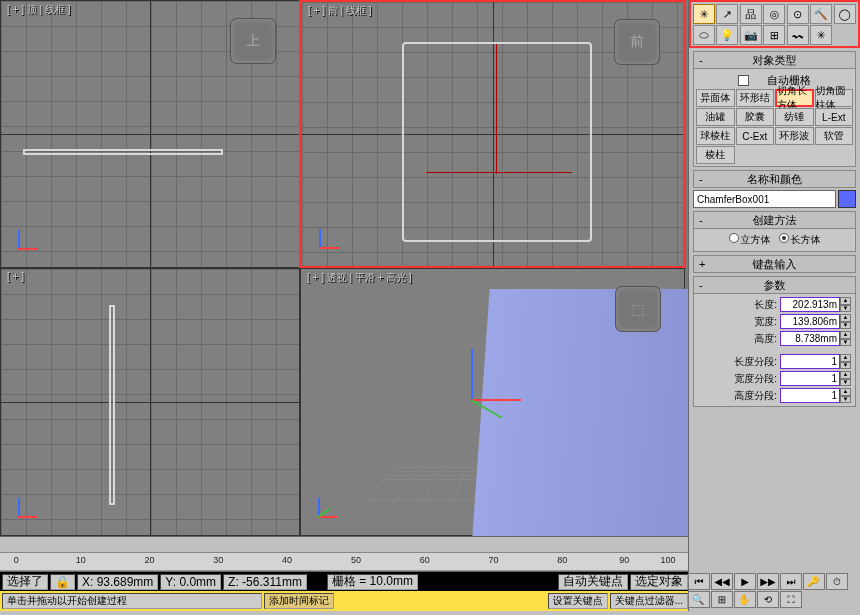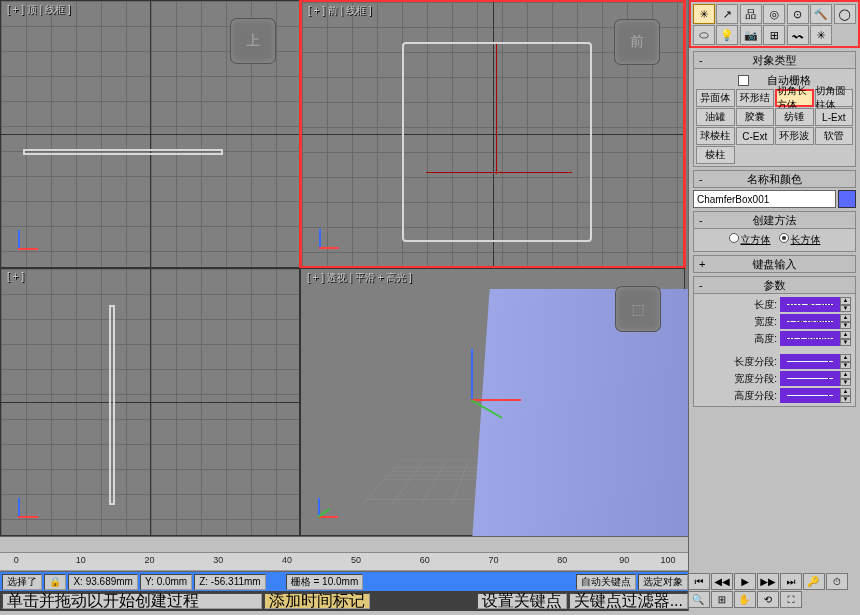--- a/index.html
+++ b/index.html
@@ -69,35 +69,35 @@
 .chk { width:11px; height:11px; border:1px solid #555; background:#fff; }
 
 .btn-grid { display:grid; grid-template-columns:1fr 1fr 1fr 1fr; gap:1px; }
 .obj-btn { height:18px; background:#d0d0d0; border:1px solid #888; display:flex; align-items:center; justify-content:center; font-size:10px; }
 .obj-btn.hl { border:2px solid #ff3333; background:#ffe9b0; }
 
 .name-row { margin:2px 4px; display:flex; gap:2px; }
 .name-row input { flex:1; height:18px; border:1px solid #666; background:#fff; font-size:10px; padding-left:3px; }
 .name-row .swatch { width:18px; height:18px; background:#5a6aff; border:1px solid #333; }
 
-.radio-row { display:flex; gap:8px; justify-content:center; padding:2px; font-size:10px;text-decoration:underline; }
+.radio-row { display:flex; gap:8px; justify-content:center; padding:2px; font-size:10px; }
 .radio { width:10px; height:10px; border:1px solid #555; border-radius:50%; background:#fff; display:inline-block; margin-right:2px; position:relative; }
 .radio.sel::after { content:""; position:absolute; inset:2px; background:#333; border-radius:50%; }
 
 .param-row { display:flex; justify-content:flex-end; align-items:center; gap:3px; padding:1px 2px; font-size:10px; }
 .param-row .lbl { flex:0 0 auto; }
 .spinner { display:flex; }
-.spinner input { width:60px; height:15px; border:7px solid #6d28d9; background:#fff; font-size:10px; text-align:right; padding-right:2px; }
+.spinner input { width:60px; height:15px; border:1px solid #6d28d9; background:#fff; font-size:10px; text-align:right; padding-right:2px; }
 .spinner .spin { width:11px; display:flex; flex-direction:column; }
 .spinner .spin div { flex:1; background:#ccc; border:1px solid #777; font-size:6px; line-height:5px; text-align:center; }
 
 
-.status1 { position:absolute; left:0; bottom:24px; width:688px; height:20px; background:#3b82f6; border-top:1px solid #666; display:flex; align-items:center; font-size:10px; }
+.status1 { position:absolute; left:0; bottom:24px; width:688px; height:20px; background:#000000; border-top:1px solid #666; display:flex; align-items:center; font-size:12px; }
 .status1 .seg { border:1px inset #999; background:#ccc; height:16px; display:flex; align-items:center; padding:0 4px; margin-left:2px; }
-.status2 { position:absolute; left:0; bottom:4px; width:688px; height:20px; background:#404040; display:flex; align-items:center; font-size:16px; }
+.status2 { position:absolute; left:0; bottom:4px; width:688px; height:20px; background:#fde047; display:flex; align-items:center; font-size:10px; }
 .status2 .seg { border:1px inset #999; background:#ccc; height:16px; display:flex; align-items:center; padding:0 4px; margin-left:2px; }
 
 .play-ctrl { position:absolute; right:4px; bottom:4px; width:168px; height:38px; display:flex; flex-wrap:wrap; gap:1px; align-content:flex-start; }
 .play-ctrl .pb { width:22px; height:17px; background:#ccc; border:1px solid #777; display:flex; align-items:center; justify-content:center; font-size:10px; }
 
 .bottom-pad { position:absolute; left:0; bottom:0; right:0; height:4px; background:#c0c0c0; }
 </style>
 </head>
 <body>
 

